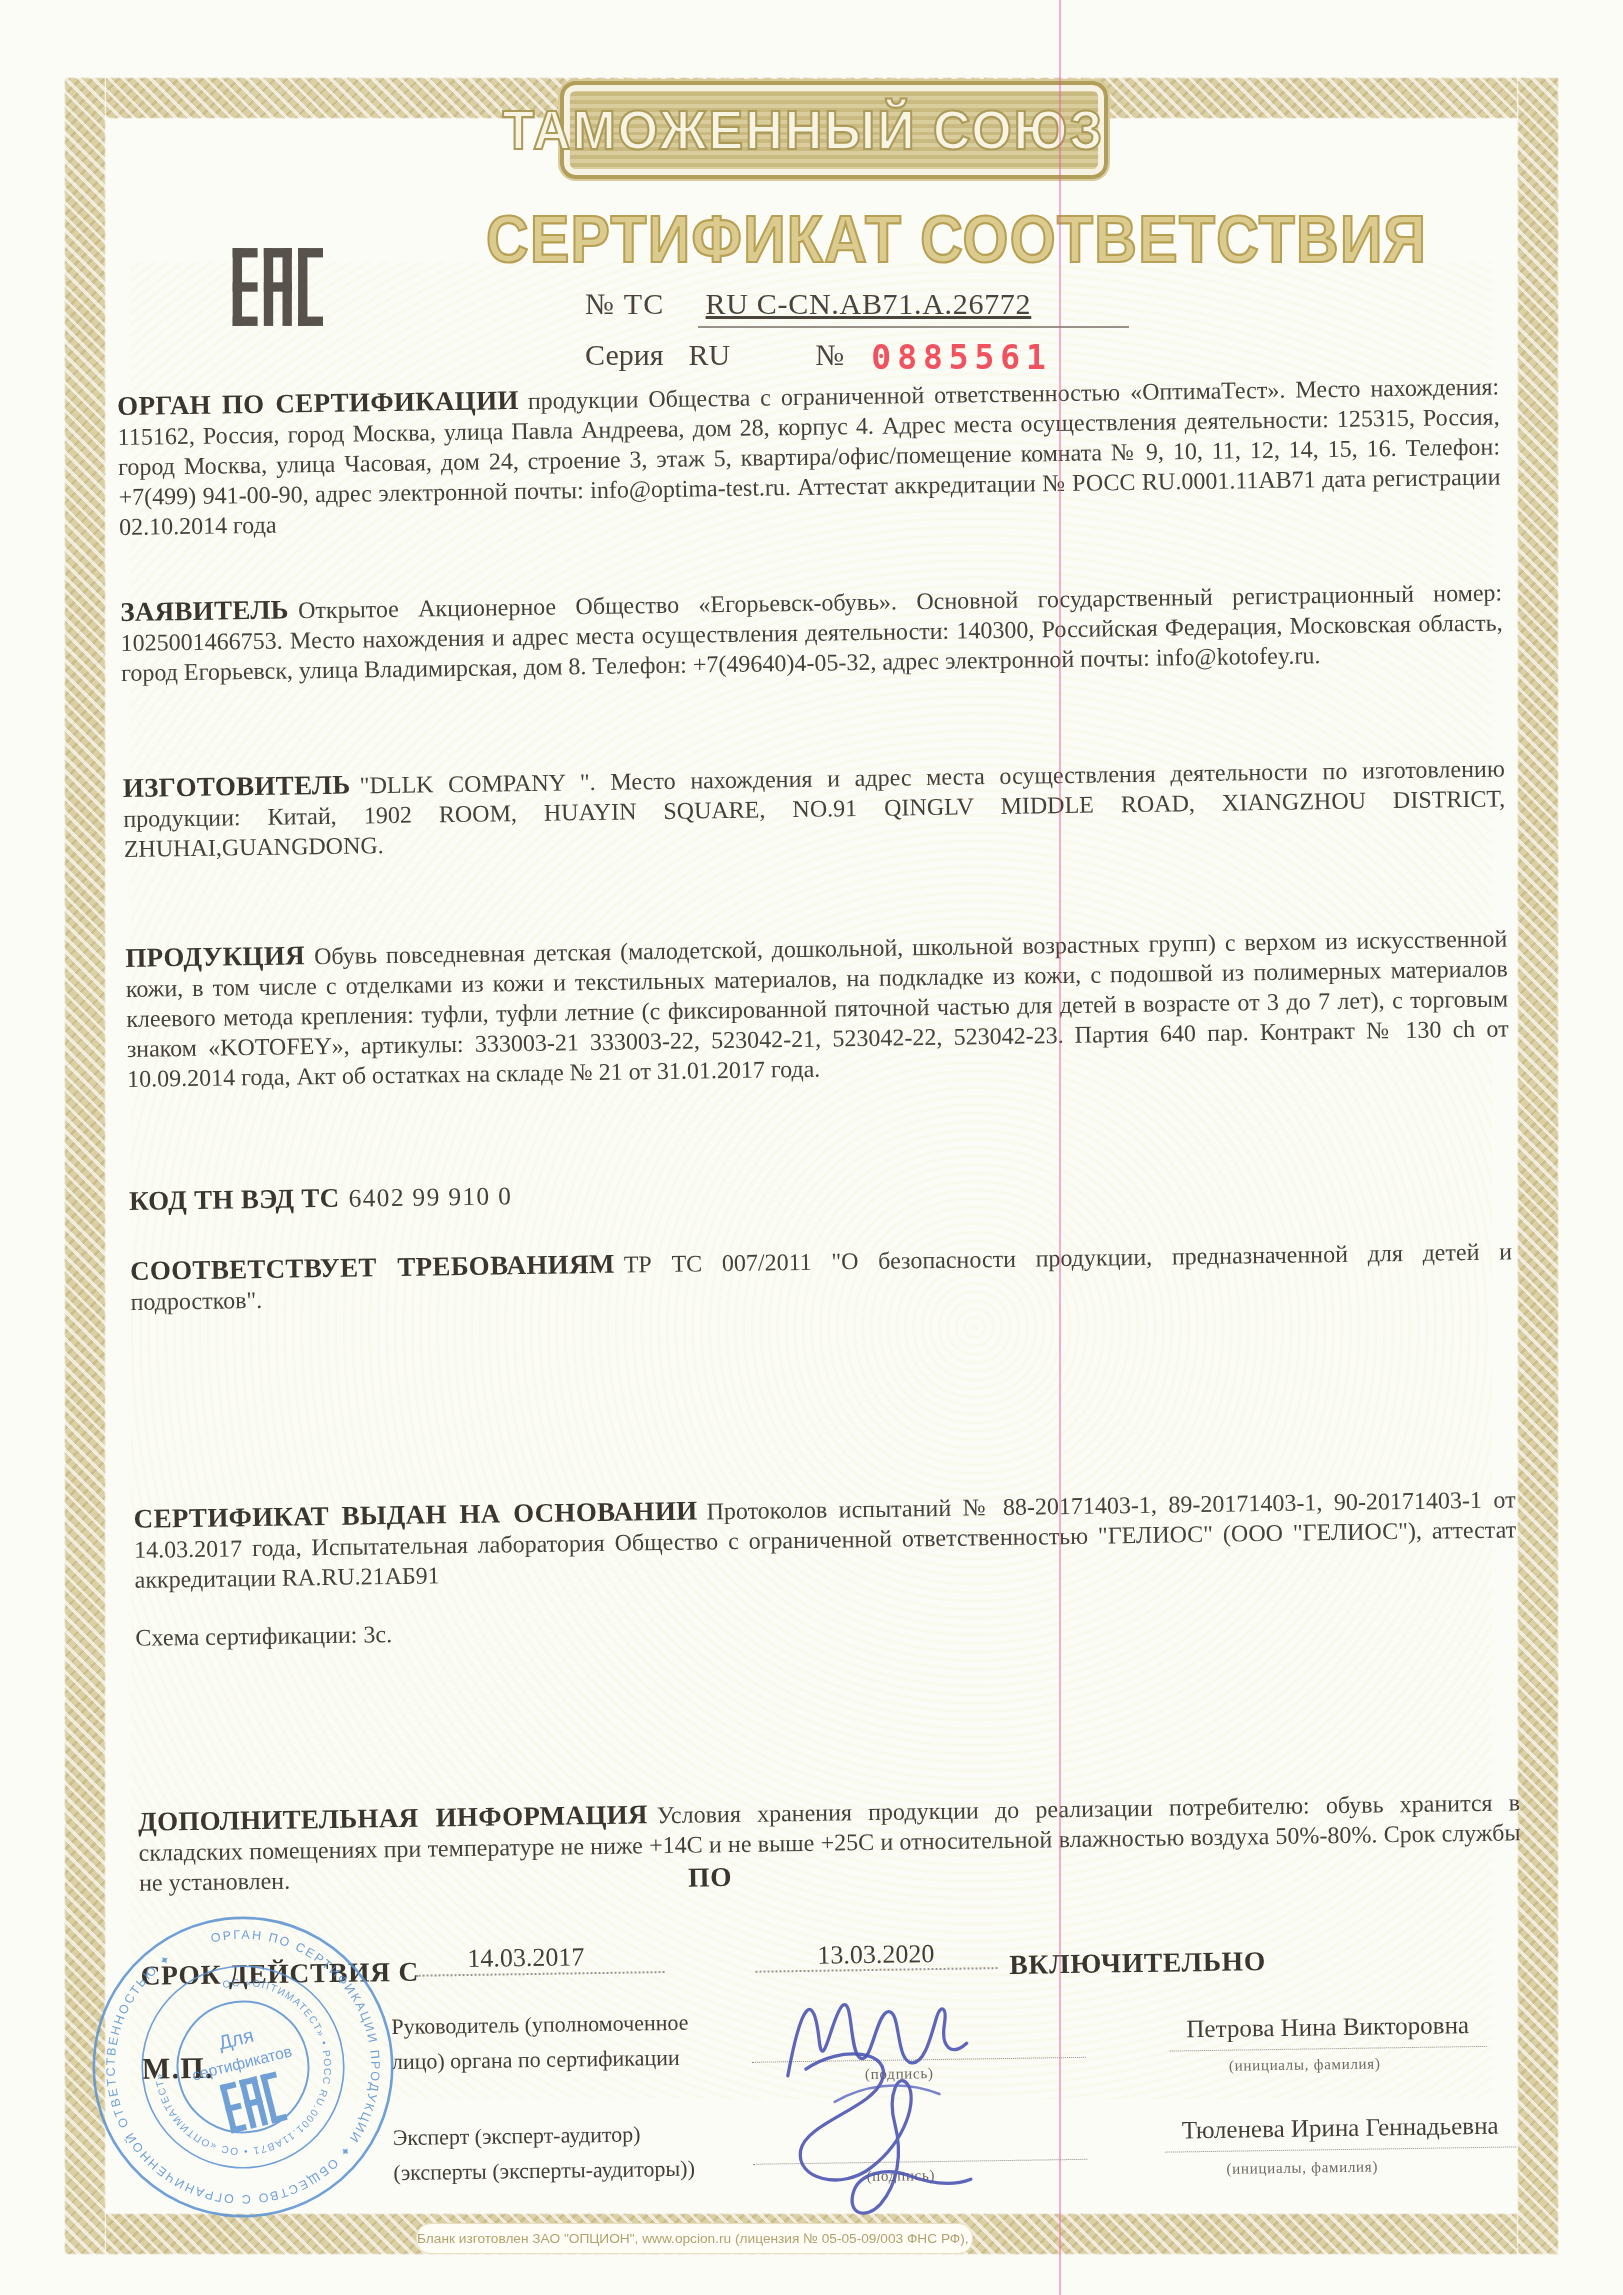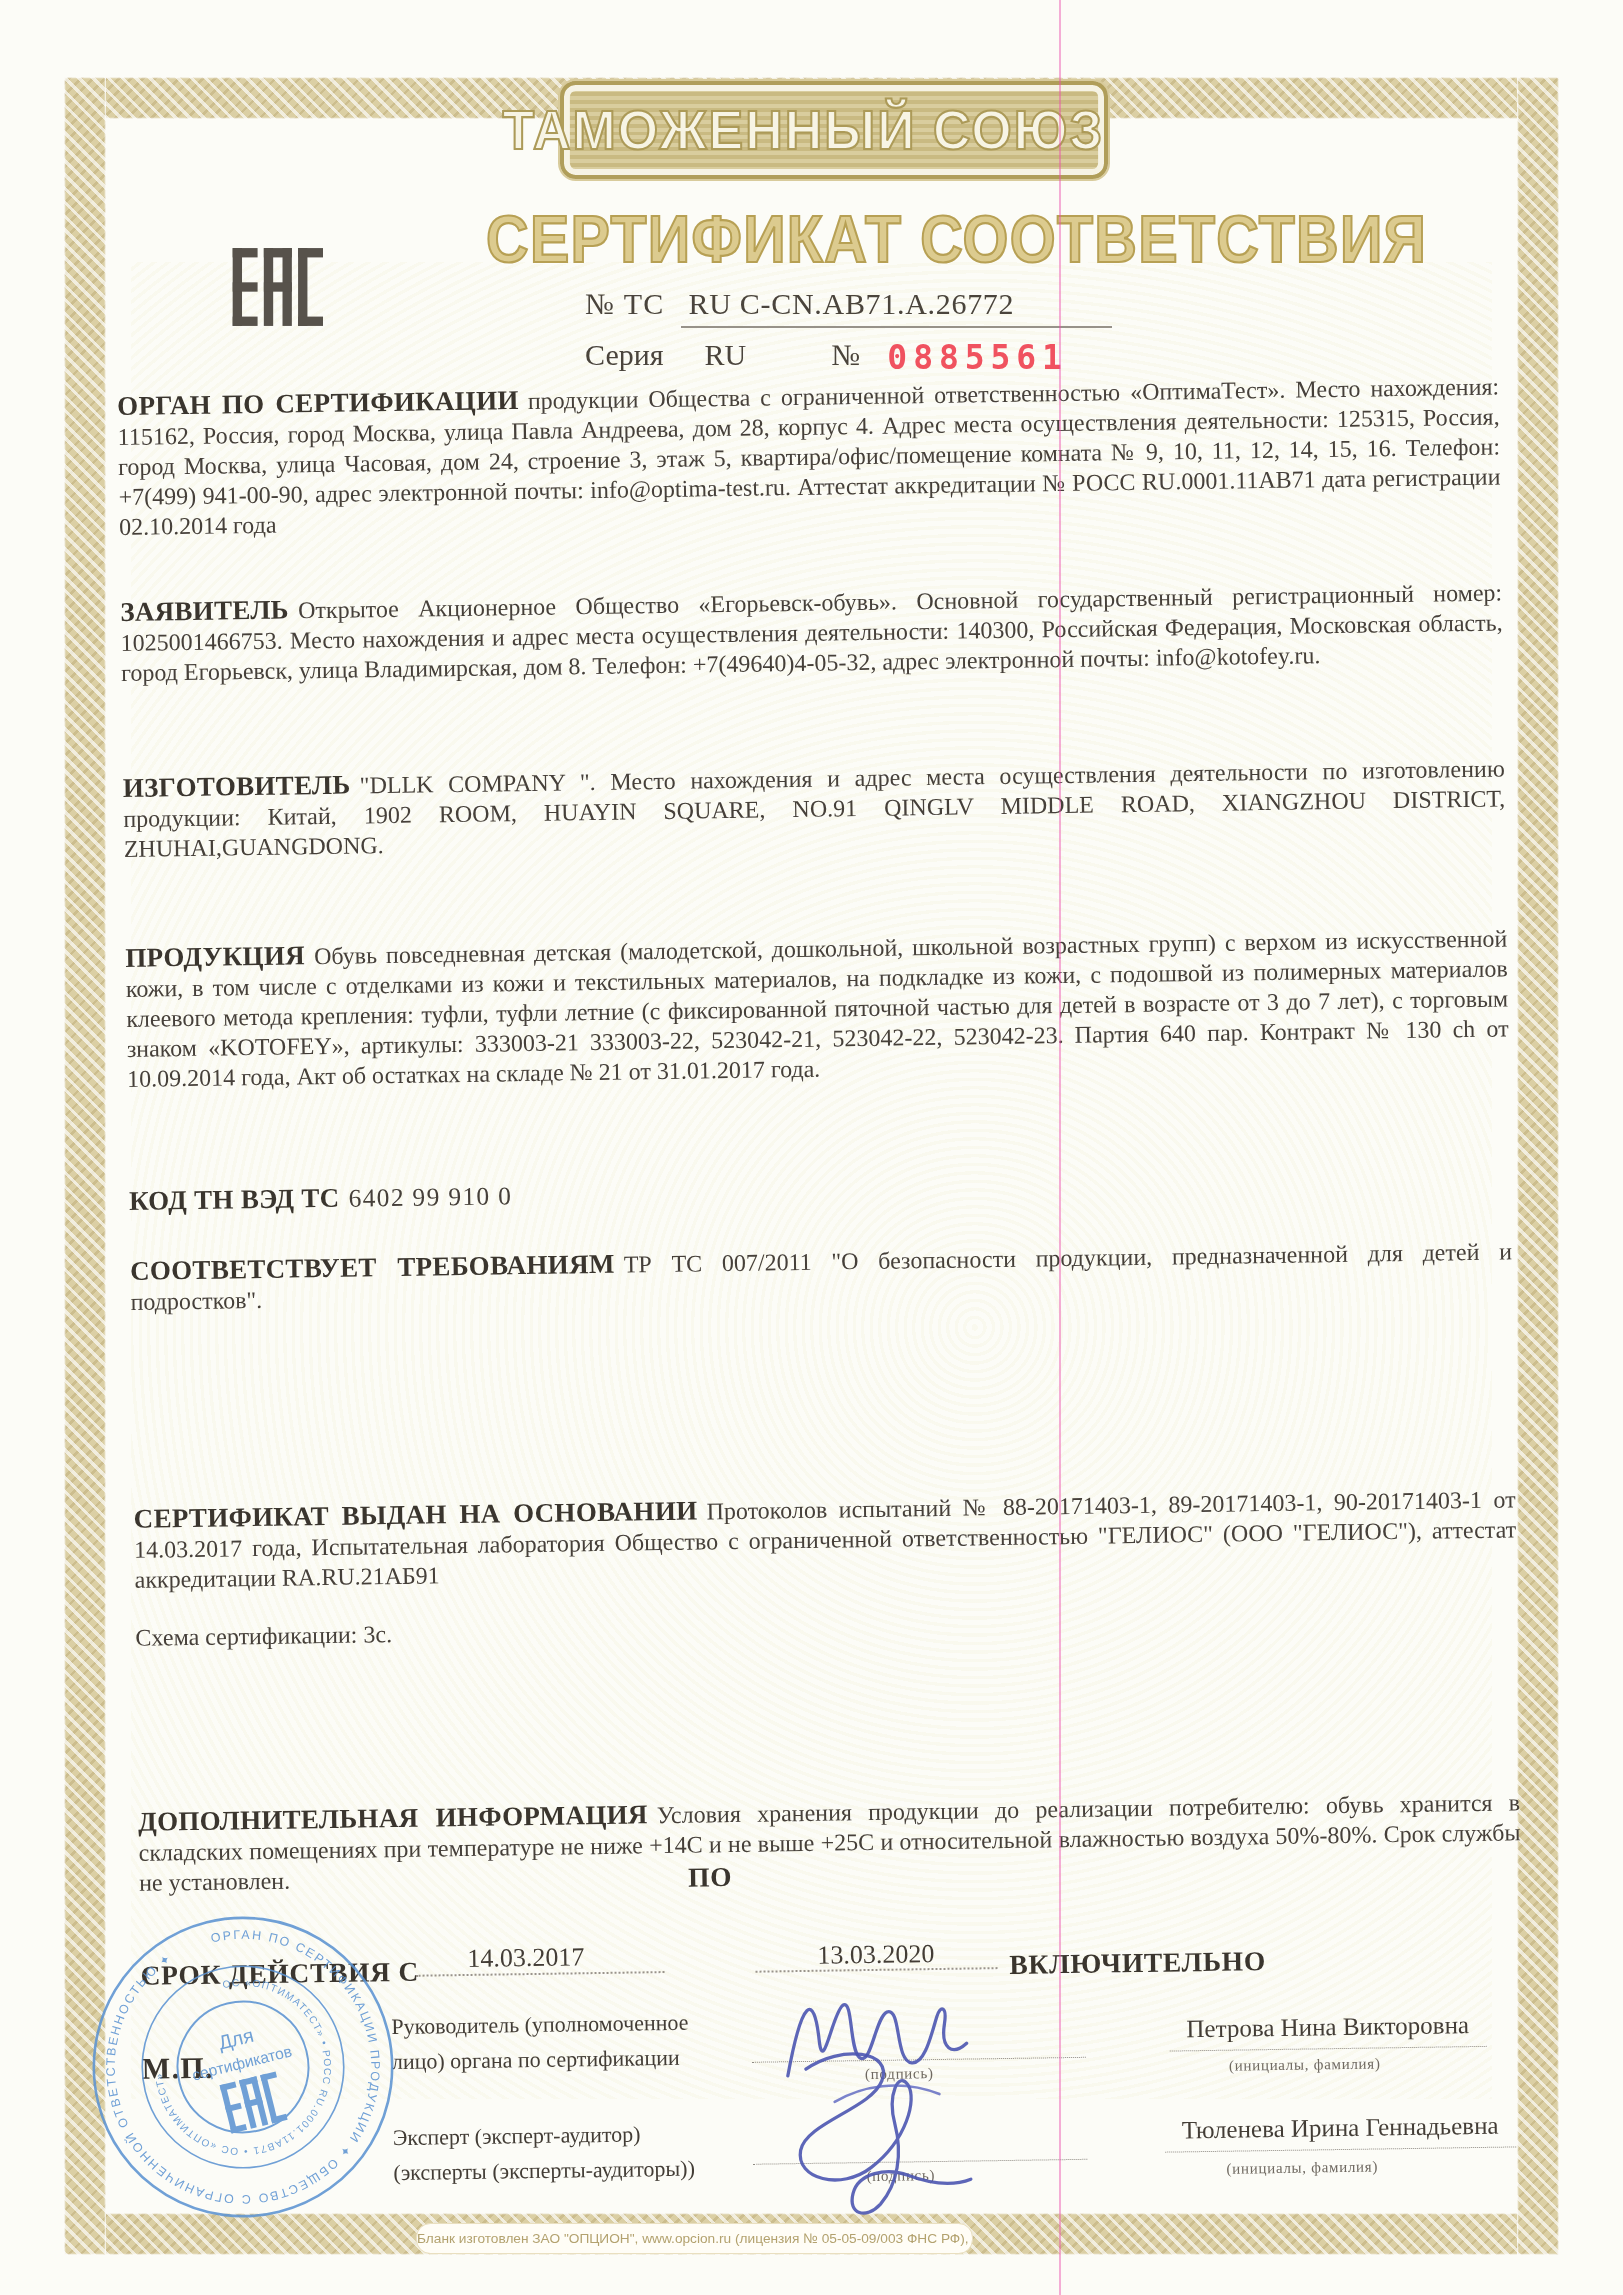--- a/index.html
+++ b/index.html
@@ -52,28 +52,28 @@
     text-shadow:0 1.3px 0 rgba(255,255,255,.55);
     transform:scaleY(1.12); transform-origin:left top;
   }
   .eac-main{position:absolute; left:228px; top:243px; z-index:2;}
   .certno-row{
     position:absolute; left:585px; top:287px; z-index:2;
     font-size:30px; color:#4a443c; display:flex; align-items:baseline;
   }
   .certno-row .lbl{letter-spacing:1.3px;}
   .certno-row .val{
-    margin-left:16px; padding:0 98px 5.2px 7.9px;
-    border-bottom:2px solid #979289; letter-spacing:0.7px;
+    margin-left:33px; padding:0 98px 5.2px 7.9px;
+    border-bottom:2px solid #979289; letter-spacing:0.7px;text-decoration:underline;
   }
   .series-row{
     position:absolute; left:585px; top:338px; z-index:2;
     font-size:30px; color:#4a443c; display:flex; align-items:flex-start;
   }
-  .series-row .reg{margin-left:41px;}
+  .series-row .reg{margin-left:25px;}
   .series-row .num-sign{margin-left:85px;}
   .series-row .serial{
     margin-left:27.5px; font-family:"DejaVu Sans Mono","Liberation Mono",monospace;
     font-weight:bold; font-size:33px; letter-spacing:5.9px; color:#f0525f;
   }
   
   .content{
     position:absolute; left:117px; top:391px; width:1382px; height:1865px; z-index:2;
     transform:rotate(-0.85deg); transform-origin:0 0;
     color:#46403a;

